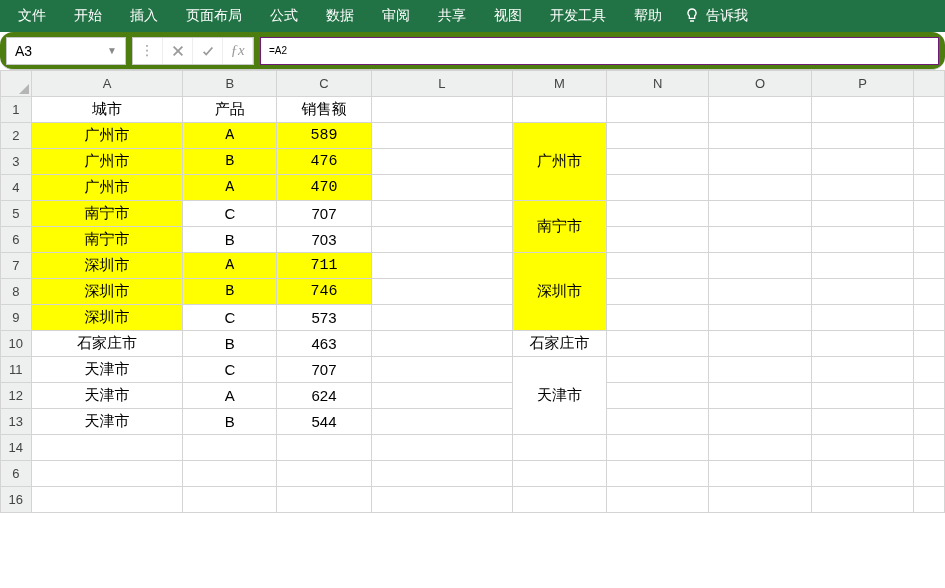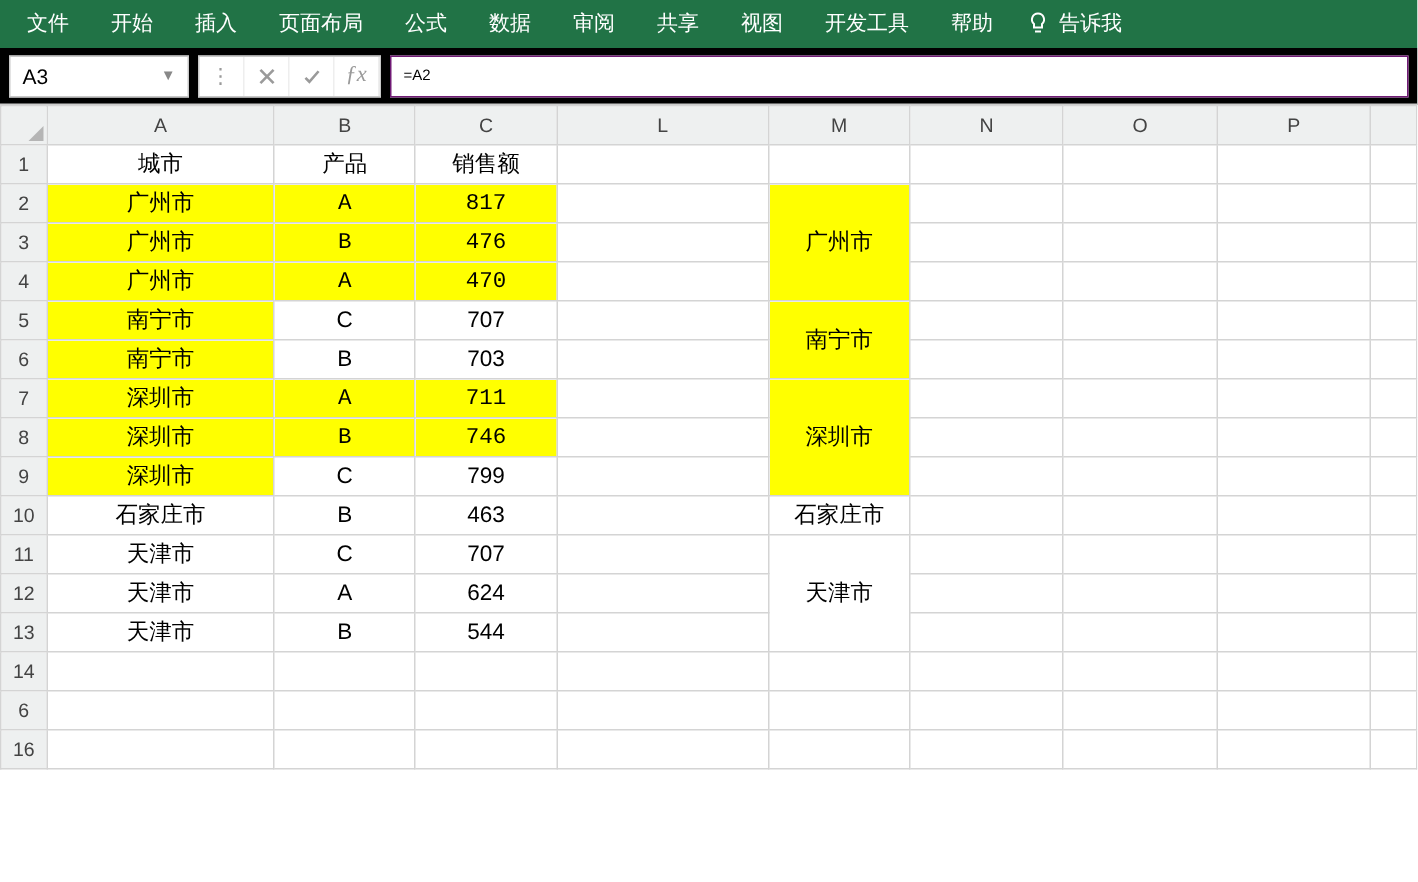--- a/index.html
+++ b/index.html
@@ -34,26 +34,27 @@
     align-items: center;
     color: #fff;
     padding: 0 8px;
     gap: 6px;
   }
   .ribbon .tell-me svg { width: 16px; height: 16px; }
 
   
   .fbar {
     height: 38px;
-    background: #000000;
+    background: #4d7c0f;
     border-bottom: 1px solid #ccc;
     display: flex;
     align-items: center;
     padding: 4px 6px;
     gap: 6px;
+    border-radius: 13px;
   }
   .name-box {
     width: 120px;
     height: 28px;
     background: #fff;
     border: 1px solid #c8c8c8;
     display: flex;
     align-items: center;
     padding: 0 8px;
     font-size: 14px;
@@ -244,21 +245,21 @@
           <td></td>
           <td></td>
           <td></td>
           <td></td>
           <td></td>
         </tr>
         <tr>
           <th class="rowhdr">2</th>
           <td class="db yellow">广州市</td>
           <td class="db yellow">A</td>
-          <td class="db yellow">817</td>
+          <td class="db yellow">589</td>
           <td></td>
           <td rowspan="3" class="mcell yellow">广州市</td>
           <td></td>
           <td></td>
           <td></td>
           <td></td>
         </tr>
         <tr>
           <th class="rowhdr">3</th>
           <td class="db yellow">广州市</td>
@@ -324,21 +325,21 @@
           <td></td>
           <td></td>
           <td></td>
           <td></td>
           <td></td>
         </tr>
         <tr>
           <th class="rowhdr">9</th>
           <td class="db yellow">深圳市</td>
           <td class="db">C</td>
-          <td class="db">799</td>
+          <td class="db">573</td>
           <td></td>
           <td></td>
           <td></td>
           <td></td>
           <td></td>
         </tr>
         <tr>
           <th class="rowhdr">10</th>
           <td class="db">石家庄市</td>
           <td class="db">B</td>

